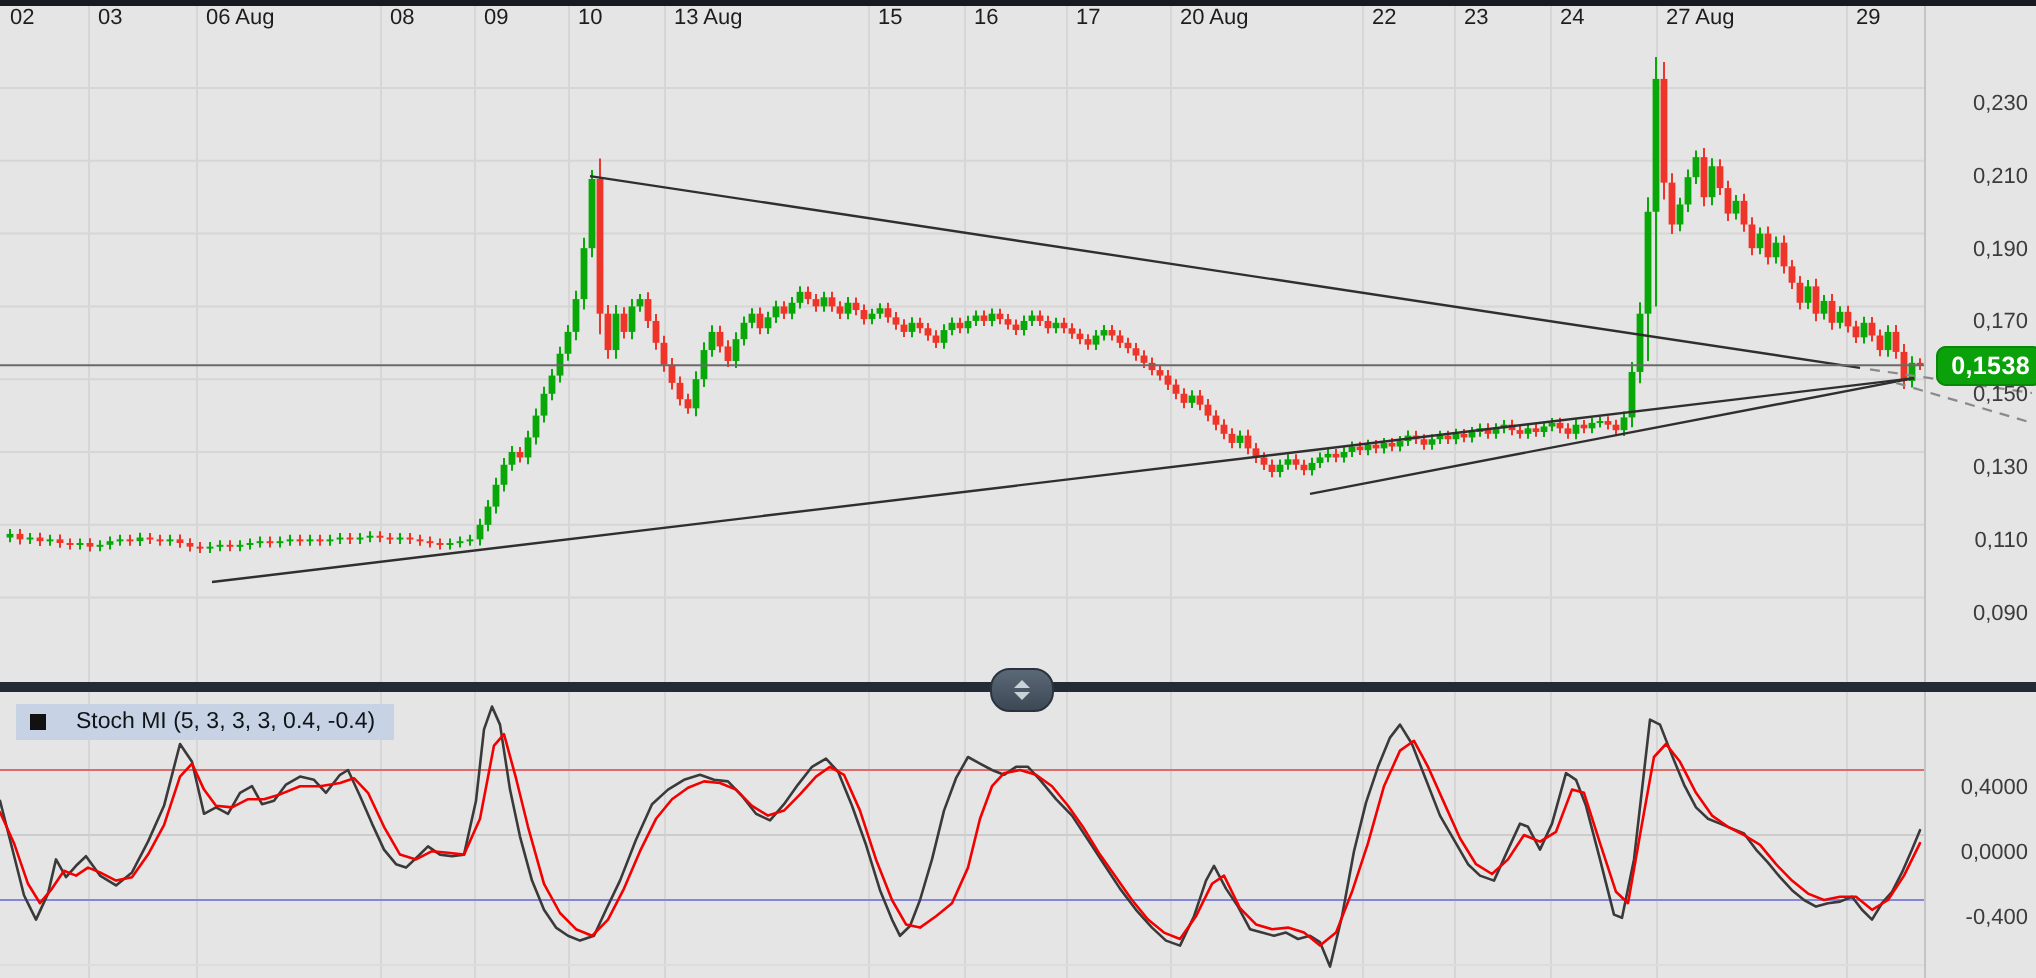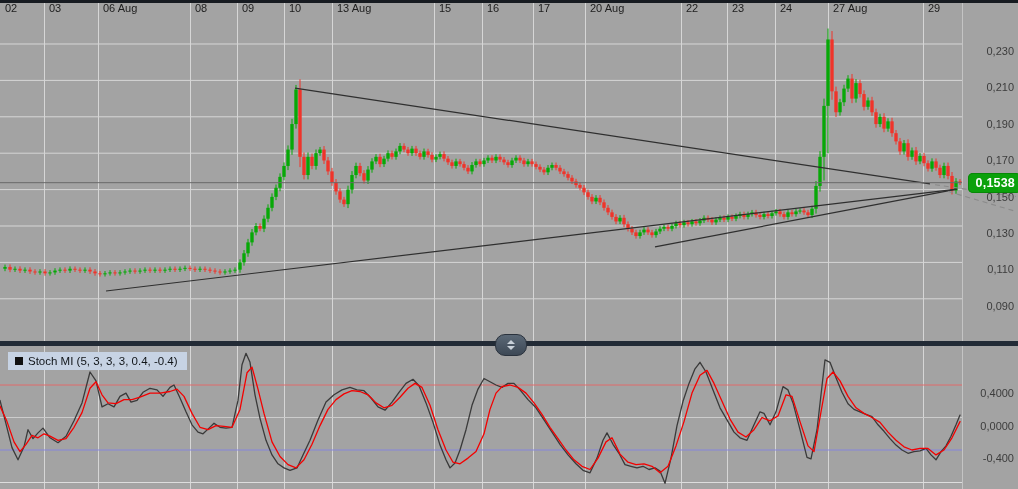--- a/index.html
+++ b/index.html
@@ -1,33 +1,33 @@
 <!DOCTYPE html>
 <html><head>
 <meta charset="utf-8">
 <style>
   html,body{margin:0;padding:0;background:#fff;}
-  #stage{position:relative;width:1018px;height:489px;overflow:hidden;background:#a3a3a3;
+  #stage{position:relative;width:1018px;height:489px;overflow:hidden;background:#e5e5e5;
          font-family:"Liberation Sans","DejaVu Sans",sans-serif;}
   #top-strip{position:absolute;left:0;top:0;width:1018px;height:3px;background:#171b21;z-index:3;}
   #chart-wrap{position:absolute;left:0;top:0;width:1018px;height:489px;z-index:1;}
   svg{display:block;}
   #last-price-badge{position:absolute;right:-3px;height:20px;line-height:20px;
       background:#0ba10b;color:#fff;font-weight:bold;font-size:12.5px;
       padding:0 6px 0 8px;border-radius:5px;z-index:4;letter-spacing:.2px;
       box-shadow:0 0 0 1px #078807 inset;}
   #splitter-bar{position:absolute;left:0;top:341px;width:1018px;height:5px;background:#222b36;z-index:5;}
   #splitter-handle{position:absolute;left:495px;top:334px;width:30px;height:20px;
       background:linear-gradient(#5b6876,#3d4855);border:1px solid #2a323d;border-radius:10px;
       z-index:6;display:flex;flex-direction:column;align-items:center;justify-content:center;gap:2px;cursor:row-resize;}
   .tri{width:0;height:0;border-left:4px solid transparent;border-right:4px solid transparent;}
   .tri-up{border-bottom:4px solid #c9d1d9;}
   .tri-down{border-top:4px solid #c9d1d9;}
   #indicator-legend{position:absolute;left:8px;top:352px;background:#c7d3e4;color:#101418;
-      font-size:11.5px;padding:3px 9px 3px 7px;z-index:4;white-space:nowrap;display:flex;align-items:center;gap:5px;}
+      font-size:11.5px;padding:3px 9px 3px 7px;z-index:4;white-space:nowrap;display:flex;align-items:center;gap:15px;}
   #legend-marker{display:inline-block;width:8px;height:8px;background:#111;}
 </style>
 </head>
 <body>
 
 <div id="stage">
   <div id="top-strip"></div>
 
   <div id="chart-wrap">
     <svg id="svg" width="1018" height="489" viewBox="0 0 1018 489">

